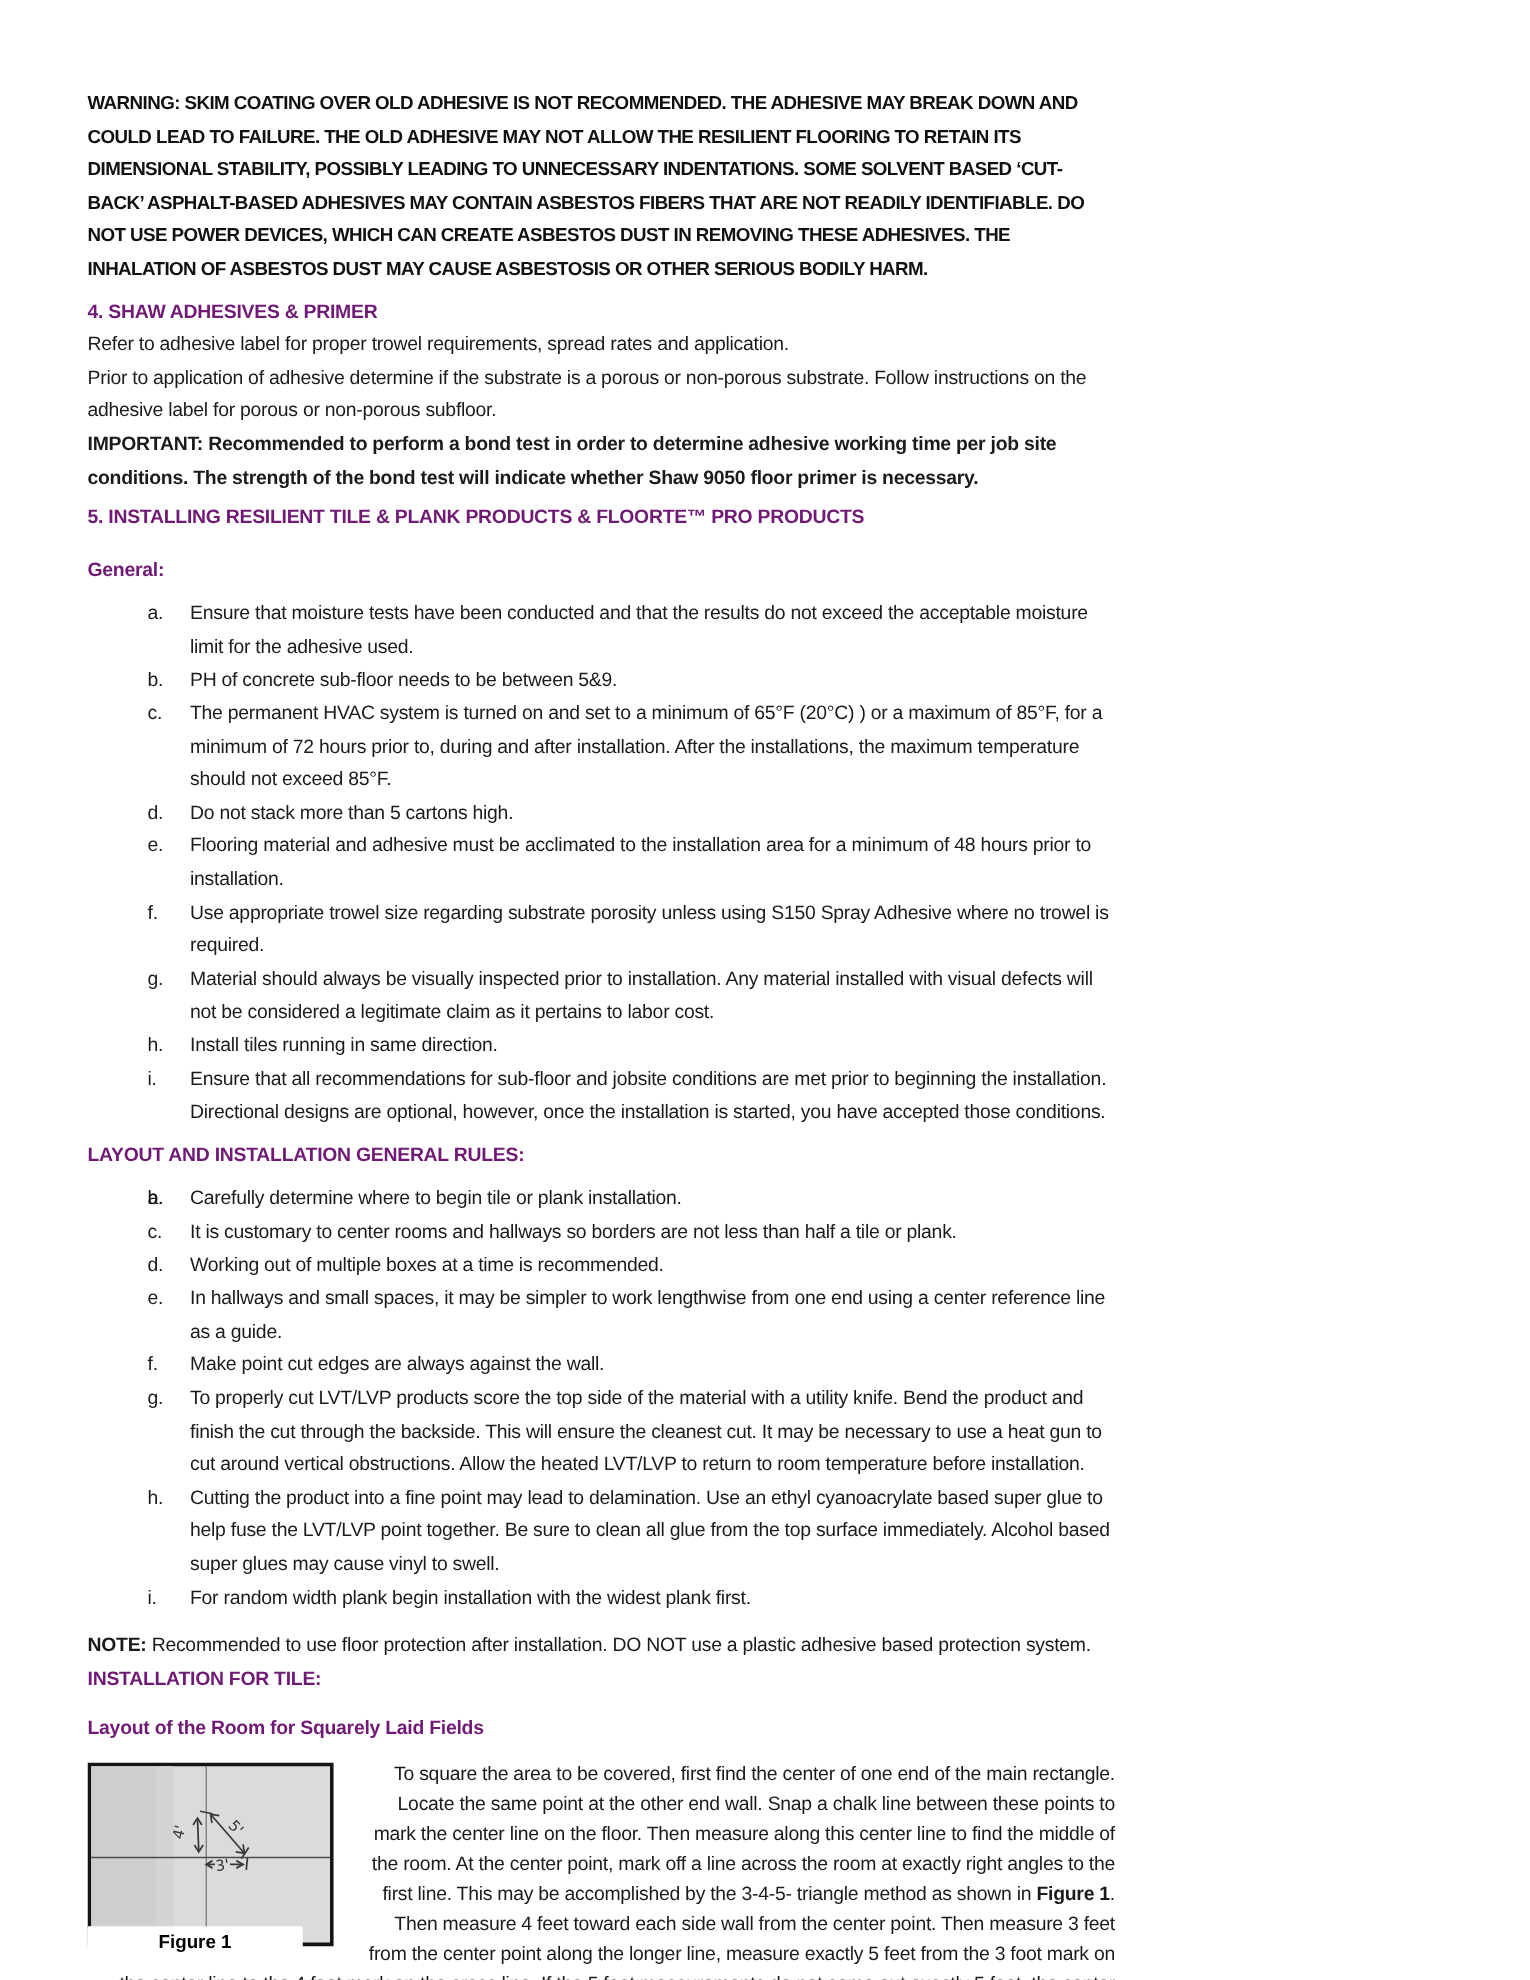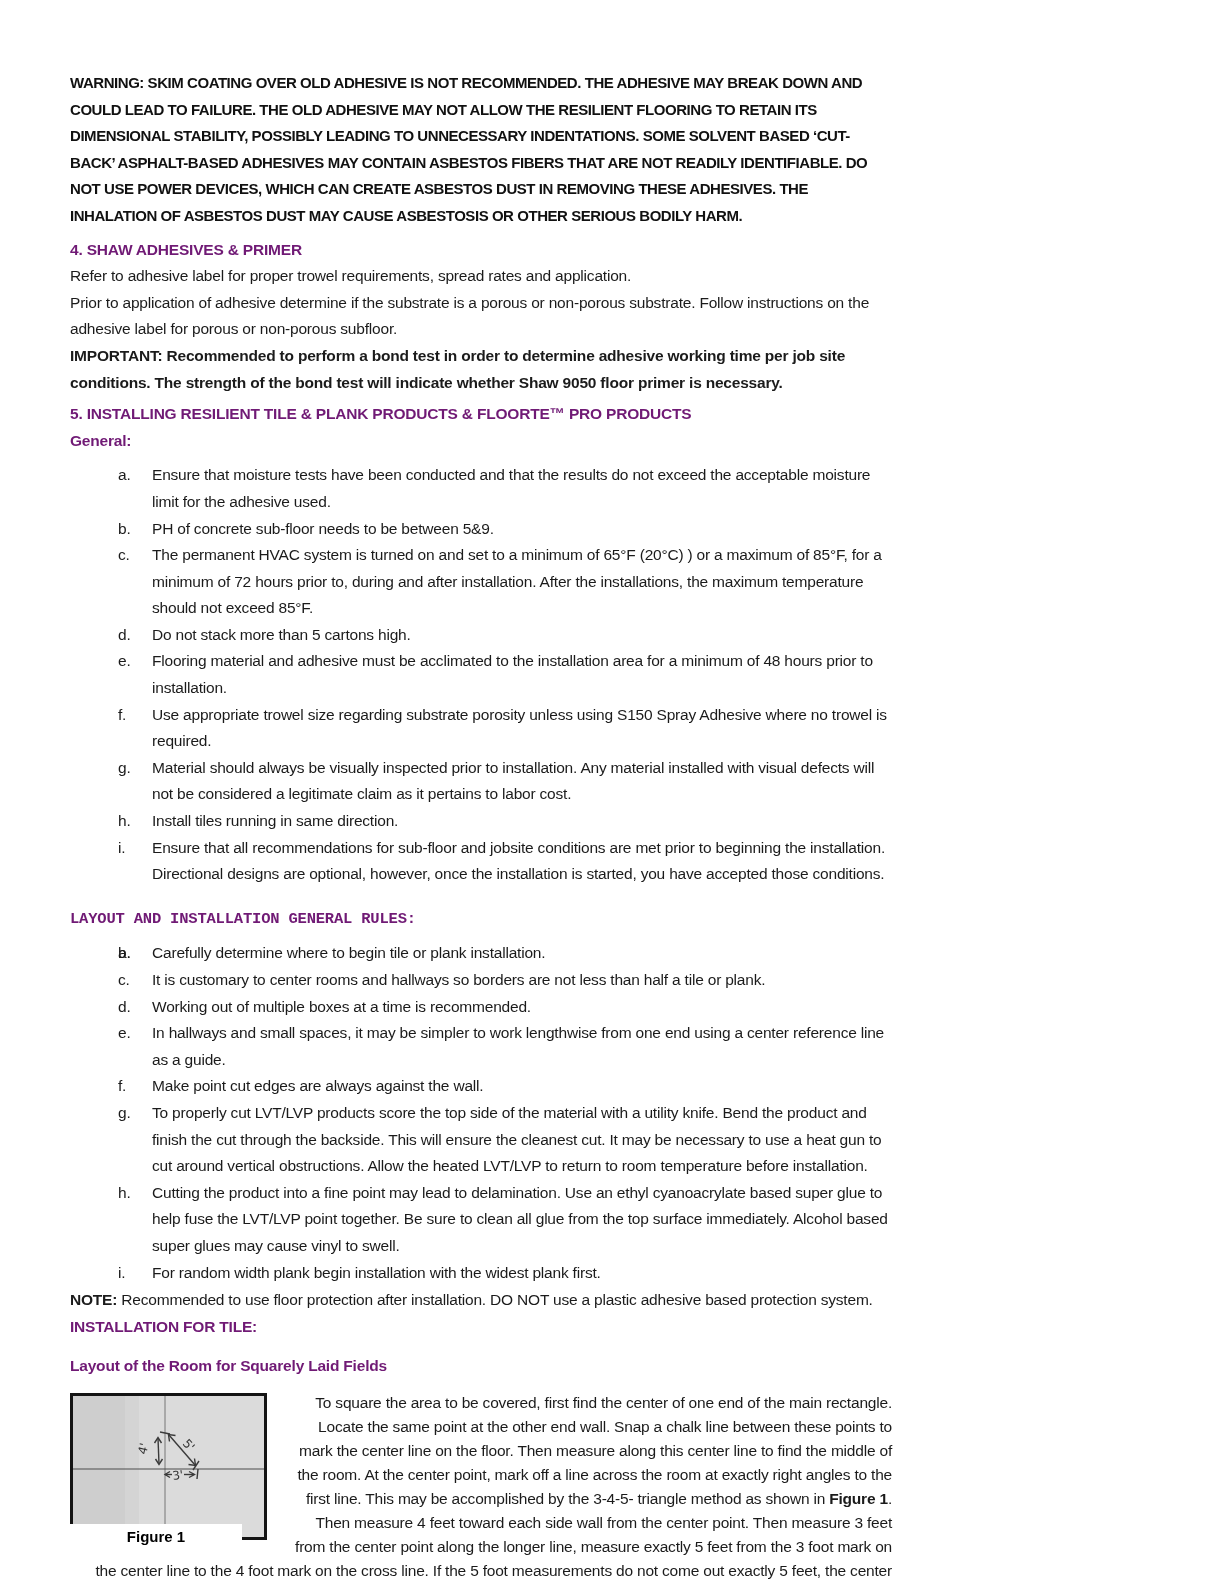--- a/index.html
+++ b/index.html
@@ -15,26 +15,26 @@
     padding:70px 84px 40px 70px;
     background:#ffffff;
     overflow:hidden;
   }
   p, h2, h3, .li { margin:0; font-size:15.5px; line-height:26.6px; letter-spacing:-0.2px; }
   h2, h3 { font-weight:bold; color:#701a75; }
   .bold { font-weight:bold; }
   .warning { font-weight:bold; letter-spacing:-0.45px; font-size:15px; color:#111; }
   .h-sec4 { margin-top:7px; }
   .h-sec5 { margin-top:5px; }
-  .h-general { margin-top:0; }
+  .h-general { margin-top:16px; }
   .list { margin-top:8px; }
-  .h-layout { margin-top:18px;font-family:Liberation Mono, monospace; }
+  .h-layout { margin-top:8px; }
   .h-tile { }
   .h-squarely { margin-top:13px; }
-  .note-p { margin-top:1px; }
+  .note-p { margin-top:12px; }
   .li { position:relative; padding-left:82px; }
   .li .marker { position:absolute; left:48px; top:0; }
   .figure-section { margin-top:11px; }
   .figure-wrap {
     float:left;
     width:197px;
     margin:2px 20px 4px 0;
   }
   .figure-box svg { display:block; }
   .figure-caption {

